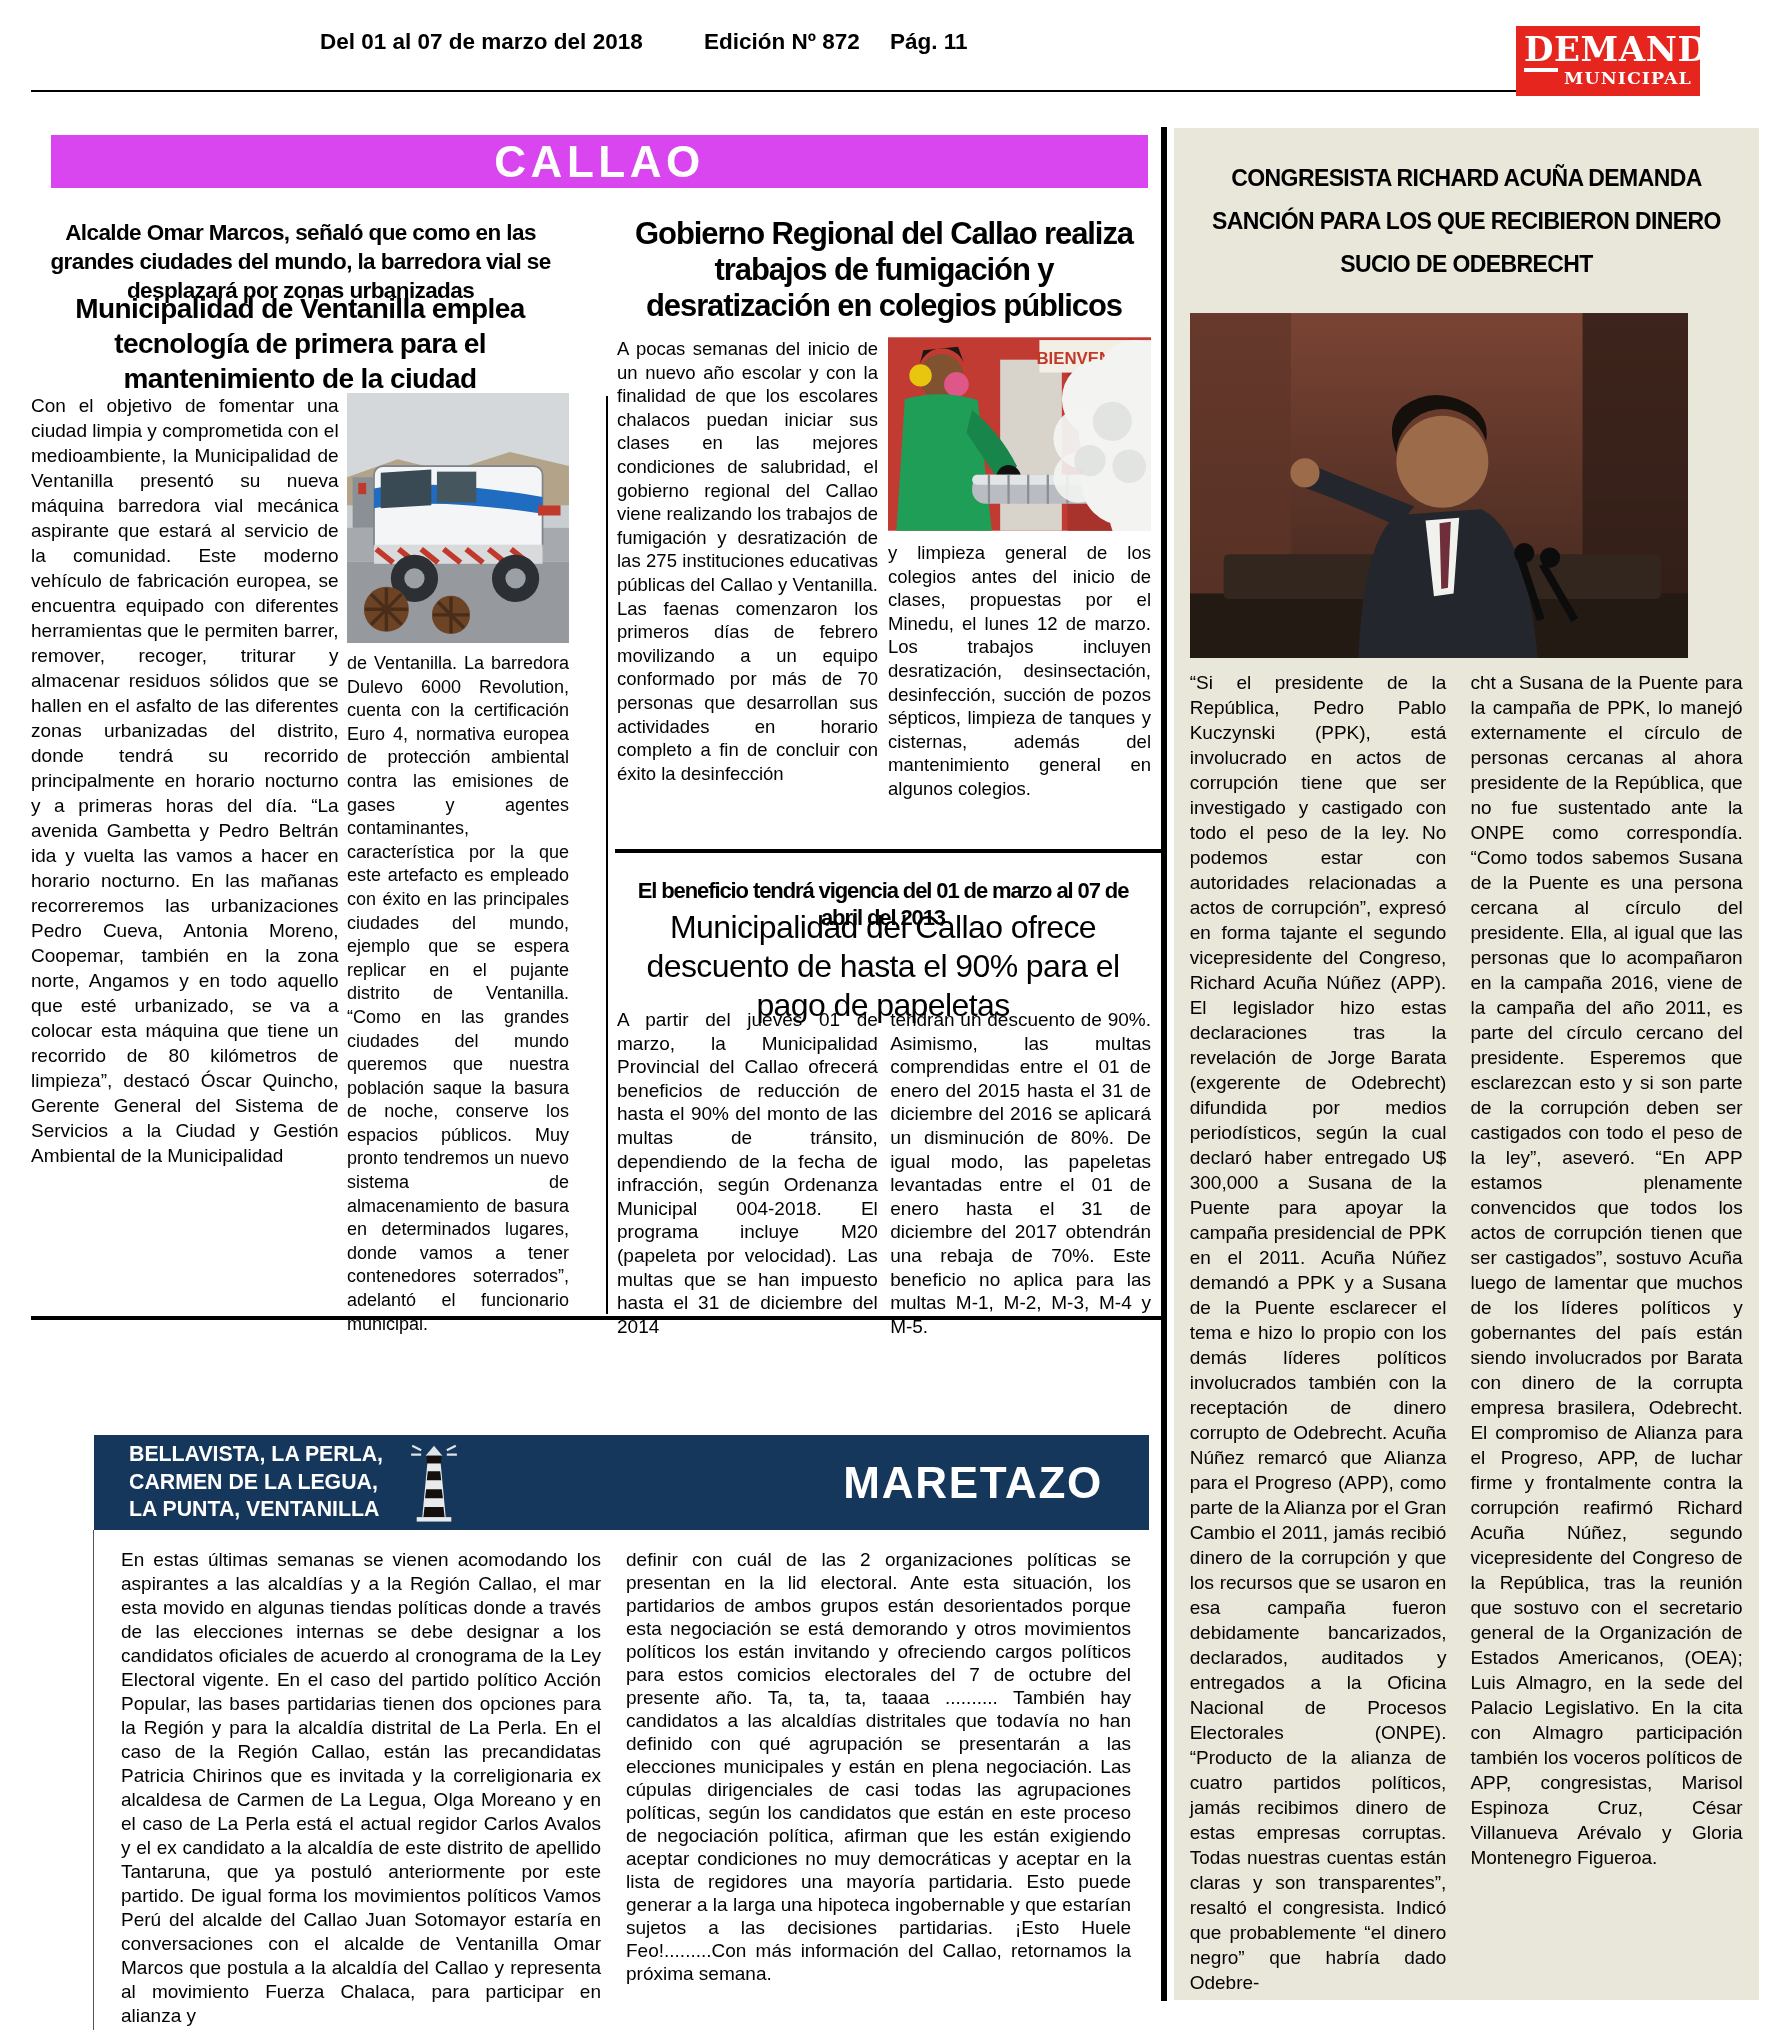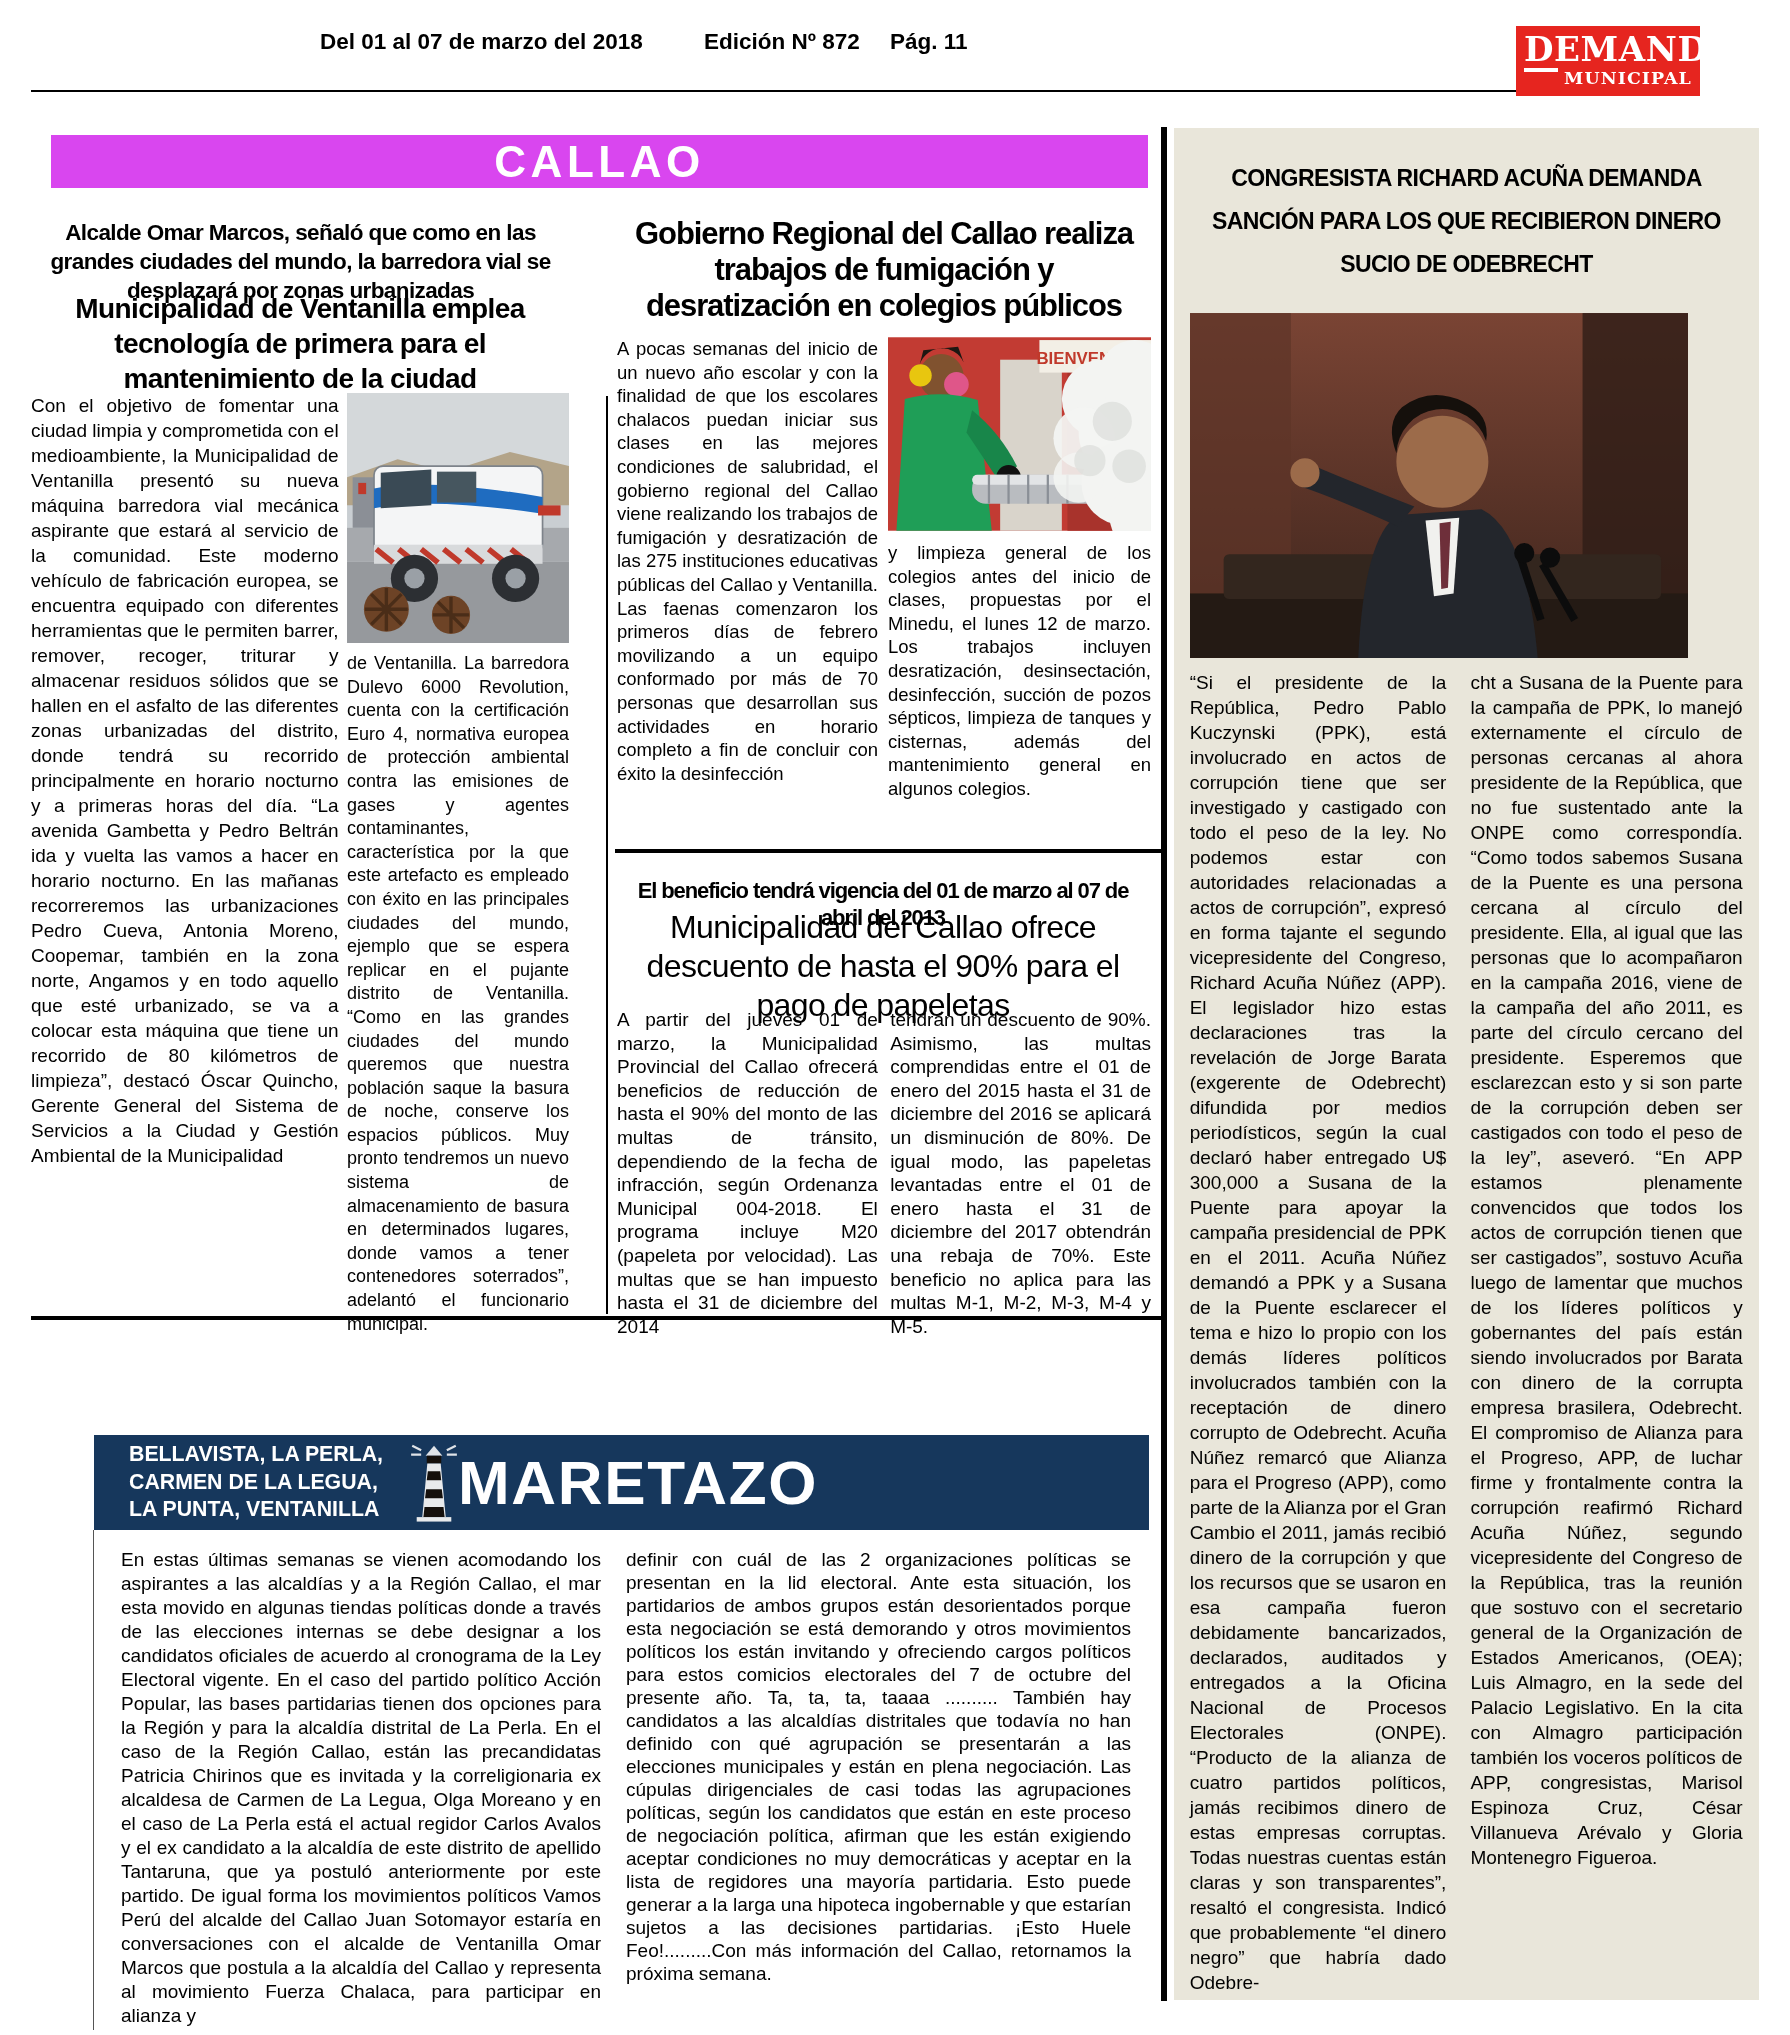--- a/index.html
+++ b/index.html
@@ -15,22 +15,22 @@
         line-height:34px;letter-spacing:0.6px;text-align:center;}
   .logo-row{display:flex;align-items:flex-start;gap:5.6px;margin-top:2.2px;}
   .logo-bar{flex:1;height:3.9px;background:#fff;}
   .logo-bottom{color:#fff;font-family:"DejaVu Serif",serif;font-weight:bold;font-size:17.4px;
         letter-spacing:1.1px;}
   
   .callao-banner{background:#d946ef;color:#fff;display:flex;align-items:center;justify-content:center;
         font-weight:bold;font-size:44px;letter-spacing:4.5px;}
   .maretazo-banner{background:#16375c;color:#fff;display:flex;align-items:center;}
   .districts{font-weight:bold;font-size:21.3px;line-height:27.5px;padding-left:35px;width:281px;}
-  .maretazo-title{font-weight:bold;font-size:62px;letter-spacing:1.7px;flex:1;text-align:left;
-        padding-right:34px;}
+  .maretazo-title{font-weight:bold;font-size:44px;letter-spacing:1.7px;flex:1;text-align:right;
+        padding-right:46px;}
   
   .kicker{font-weight:bold;text-align:center;font-size:22.5px;line-height:29px;letter-spacing:-0.6px;}
   .headline-sm{font-weight:bold;text-align:center;font-size:28px;line-height:35px;letter-spacing:-0.6px;}
   .headline-md{font-weight:bold;text-align:center;font-size:31px;line-height:36px;letter-spacing:-1.1px;}
   .kicker2{font-weight:bold;text-align:center;font-size:22px;line-height:27px;letter-spacing:-1.1px;}
   .headline-tk{font-weight:normal;text-align:center;font-size:32px;line-height:39px;letter-spacing:-0.6px;}
   .acuna-headline{font-weight:bold;text-align:center;font-size:23px;line-height:43px;letter-spacing:-0.6px;}
   p.body{margin:0;text-align:justify;font-size:19px;line-height:25px;}
   .cols{display:flex;}
   .cream-panel{background:#e9e6da;}

